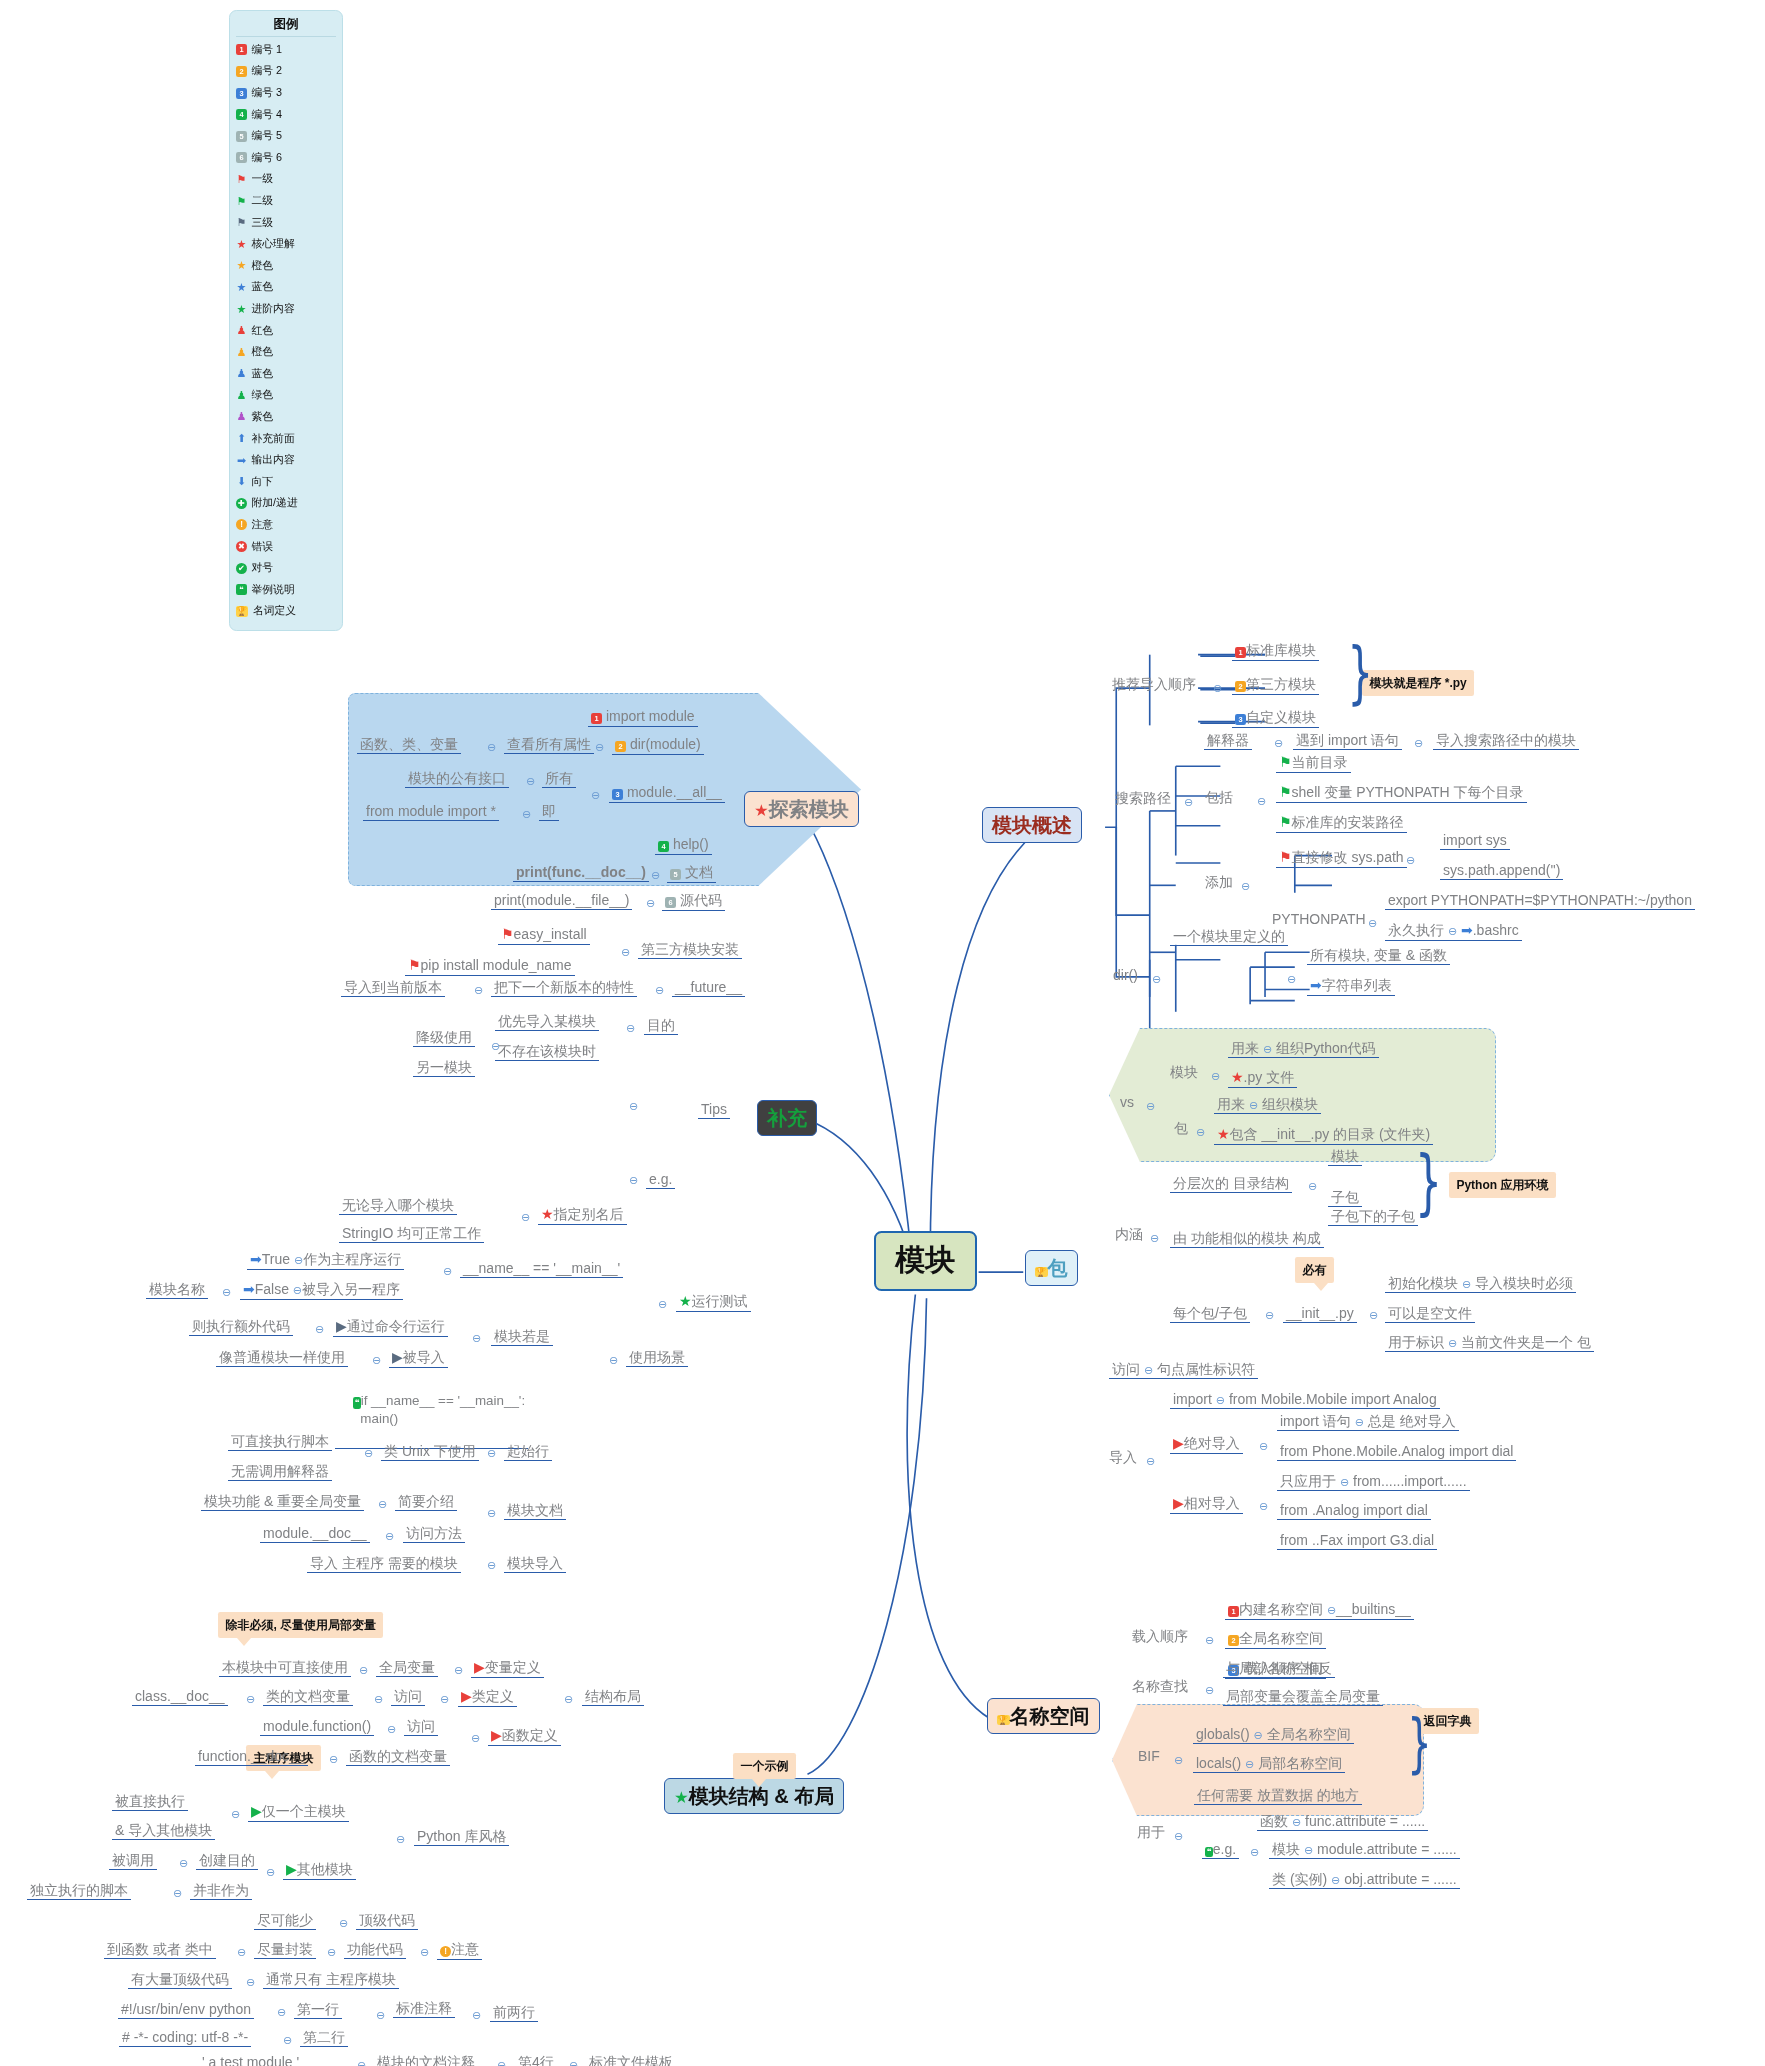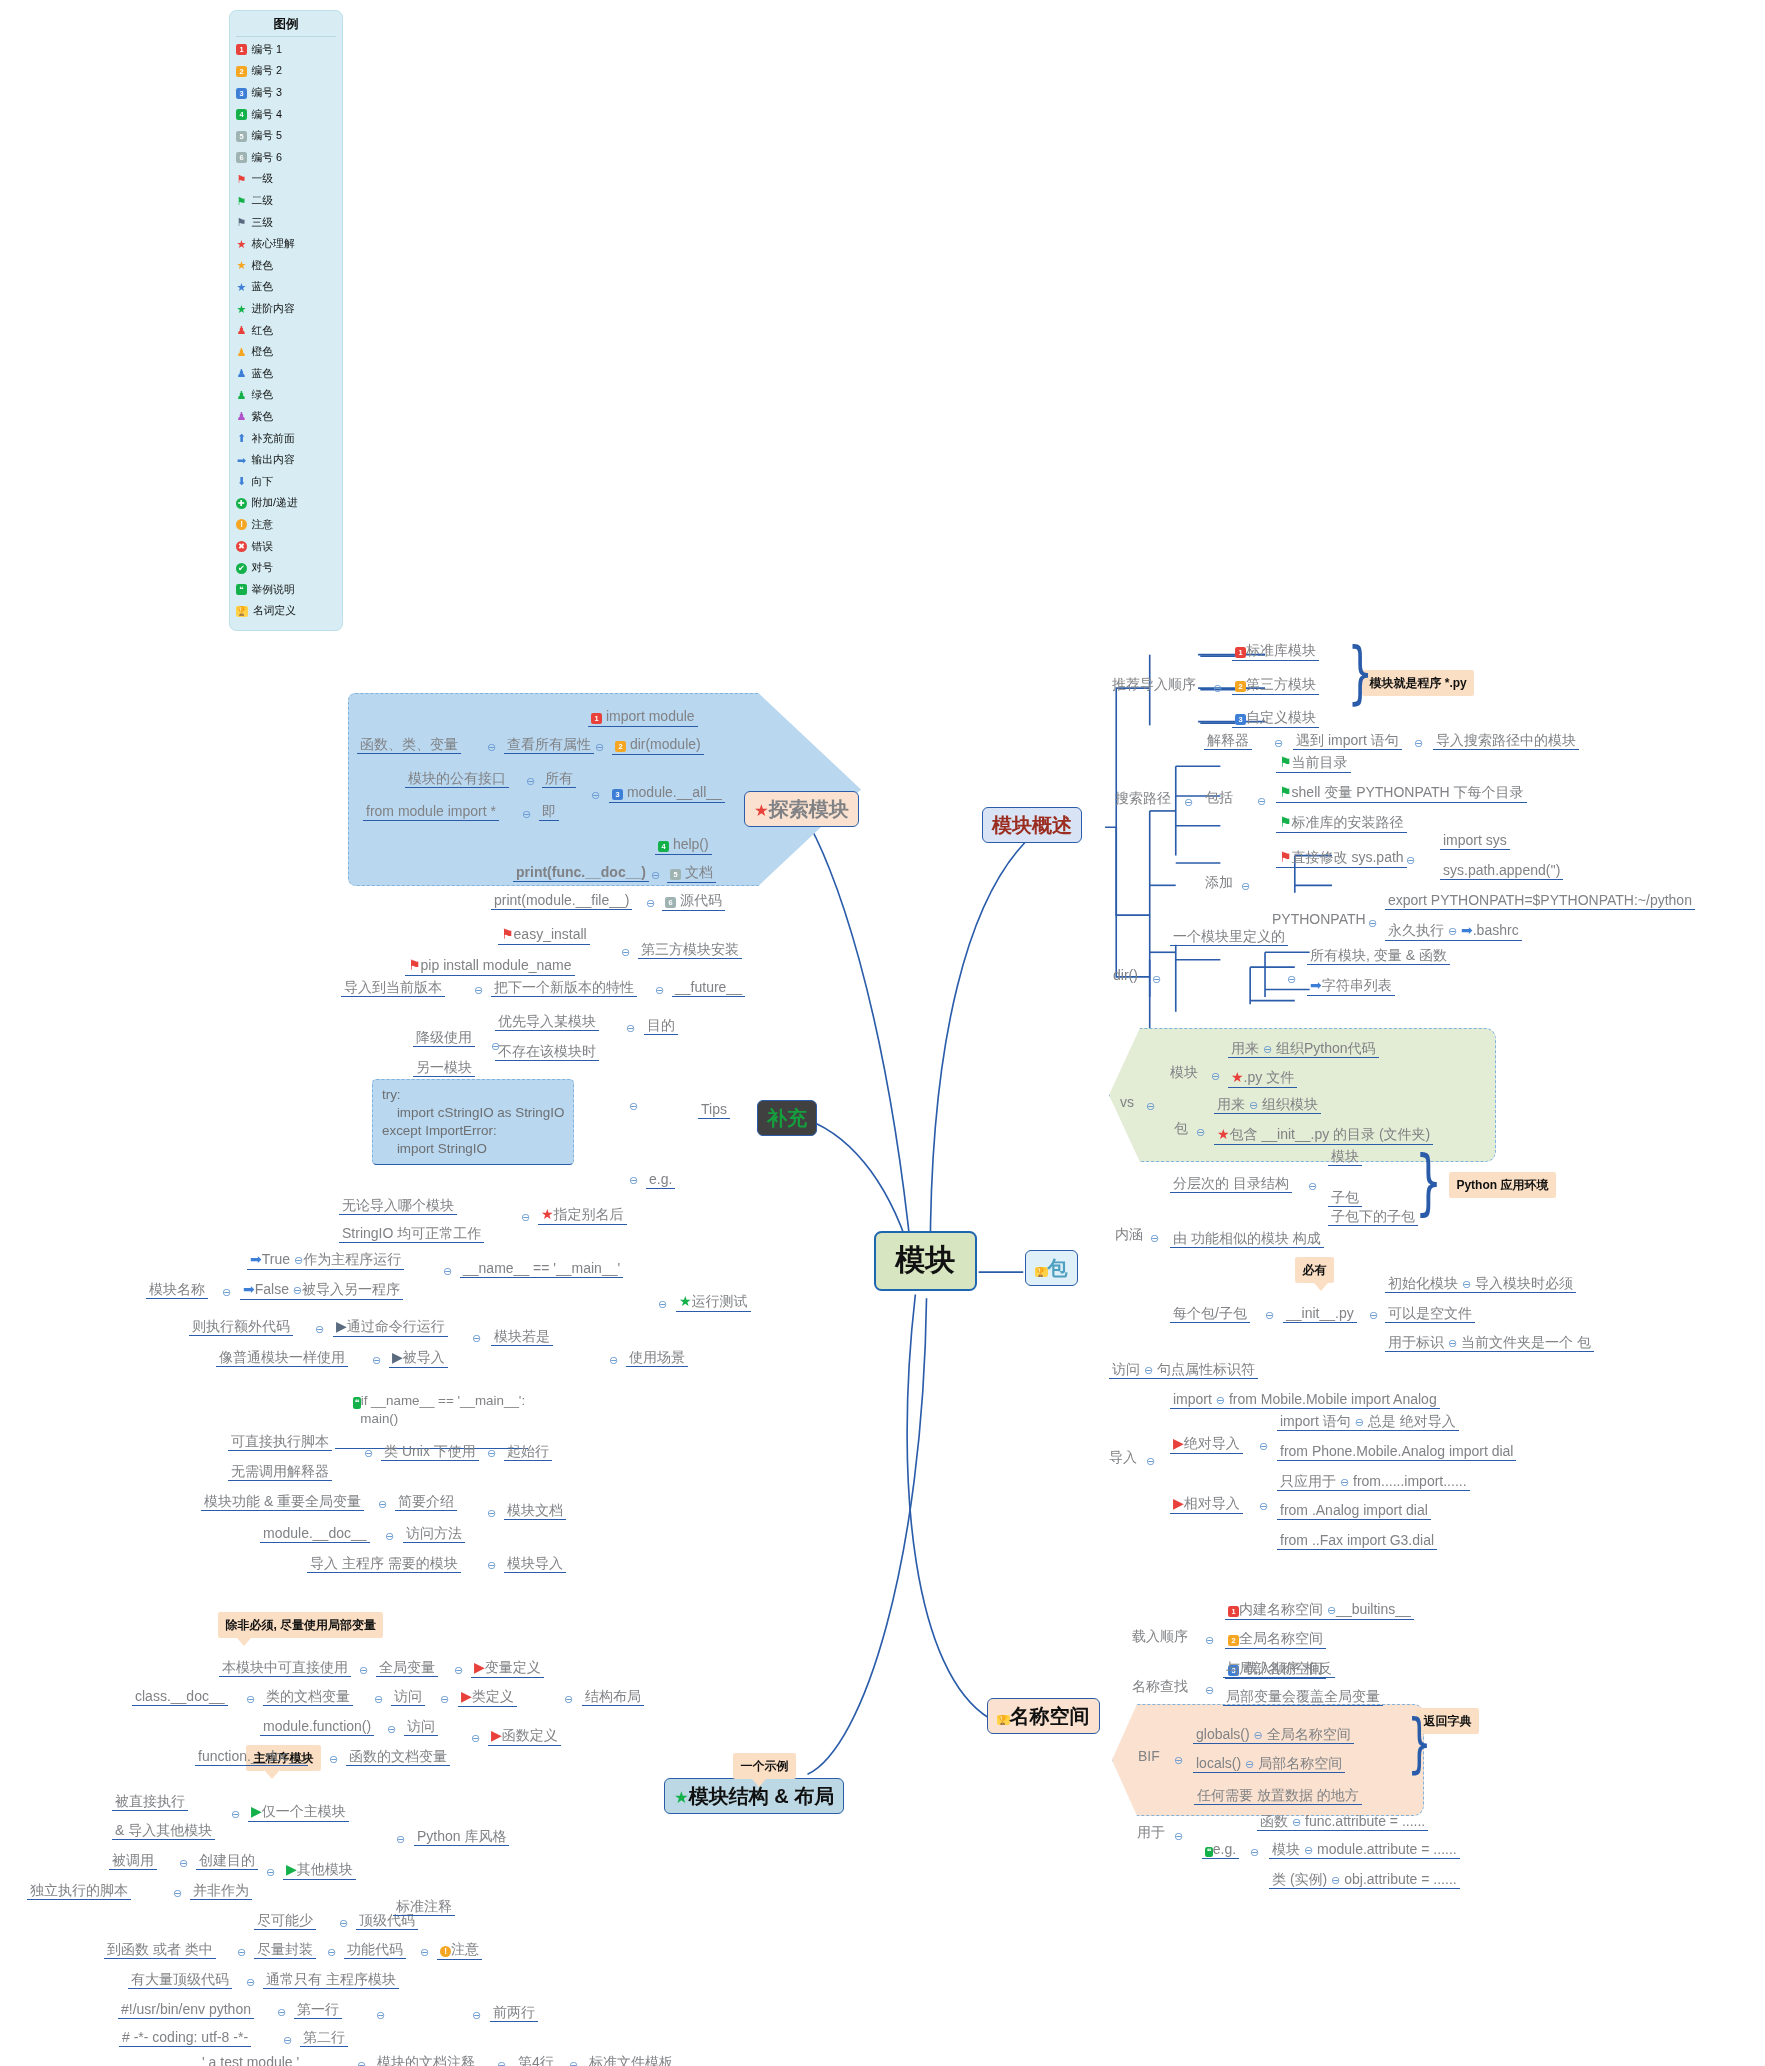--- a/index.html
+++ b/index.html
@@ -375,24 +375,20 @@
 
   <div class="node u" style="left:495px;top:1012px;">优先导入某模块</div>
   <div class="node u" style="left:495px;top:1042px;">不存在该模块时</div>
   <span class="tiny" style="position:absolute;left:626px;top:1022px;">⊖</span>
   <div class="node u" style="left:644px;top:1016px;">目的</div>
 
   <div class="node u" style="left:413px;top:1028px;">降级使用</div>
   <div class="node u" style="left:413px;top:1058px;">另一模块</div>
   <span class="tiny" style="position:absolute;left:491px;top:1040px;">⊖</span>
 
-  <div class="codebox" style="left:372px;top:1079px;">try:
-    import cStringIO as StringIO
-except ImportError:
-    import StringIO</div>
 
   <span class="tiny" style="position:absolute;left:629px;top:1100px;">⊖</span>
   <div class="node u" style="left:698px;top:1100px;">Tips</div>
   <span class="tiny" style="position:absolute;left:629px;top:1174px;">⊖</span>
   <div class="node u" style="left:646px;top:1170px;">e.g.</div>
 
   <div class="node u" style="left:339px;top:1196px;">无论导入哪个模块</div>
   <div class="node u" style="left:339px;top:1224px;">StringIO 均可正常工作</div>
   <span class="tiny" style="position:absolute;left:521px;top:1211px;">⊖</span>
   <div class="node u" style="left:538px;top:1205px;">
@@ -524,21 +520,21 @@
   <span class="tiny" style="position:absolute;left:246px;top:1976px;">⊖</span>
   <div class="node u" style="left:263px;top:1970px;">通常只有 主程序模块</div>
 
   <div class="node u" style="left:118px;top:2000px;">#!/usr/bin/env python</div>
   <span class="tiny" style="position:absolute;left:277px;top:2006px;">⊖</span>
   <div class="node u" style="left:294px;top:2000px;">第一行</div>
   <div class="node u" style="left:119px;top:2028px;"># -*- coding: utf-8 -*-</div>
   <span class="tiny" style="position:absolute;left:283px;top:2034px;">⊖</span>
   <div class="node u" style="left:300px;top:2028px;">第二行</div>
   <span class="tiny" style="position:absolute;left:376px;top:2009px;">⊖</span>
-  <div class="node u" style="left:393px;top:1897px;">标准注释</div>
+  <div class="node u" style="left:393px;top:1999px;">标准注释</div>
   <span class="tiny" style="position:absolute;left:472px;top:2009px;">⊖</span>
   <div class="node u" style="left:490px;top:2003px;">前两行</div>
 
   <div class="node u" style="left:199px;top:2053px;">' a test module '</div>
 
   <div class="node" style="left:1120px;top:1094px;">vs</div>
   <span class="tiny" style="position:absolute;left:1146px;top:1100px;">⊖</span>
   <div class="node" style="left:1170px;top:1064px;">模块</div>
   <span class="tiny" style="position:absolute;left:1211px;top:1070px;">⊖</span>
   <div class="node u" style="left:1228px;top:1039px;">

